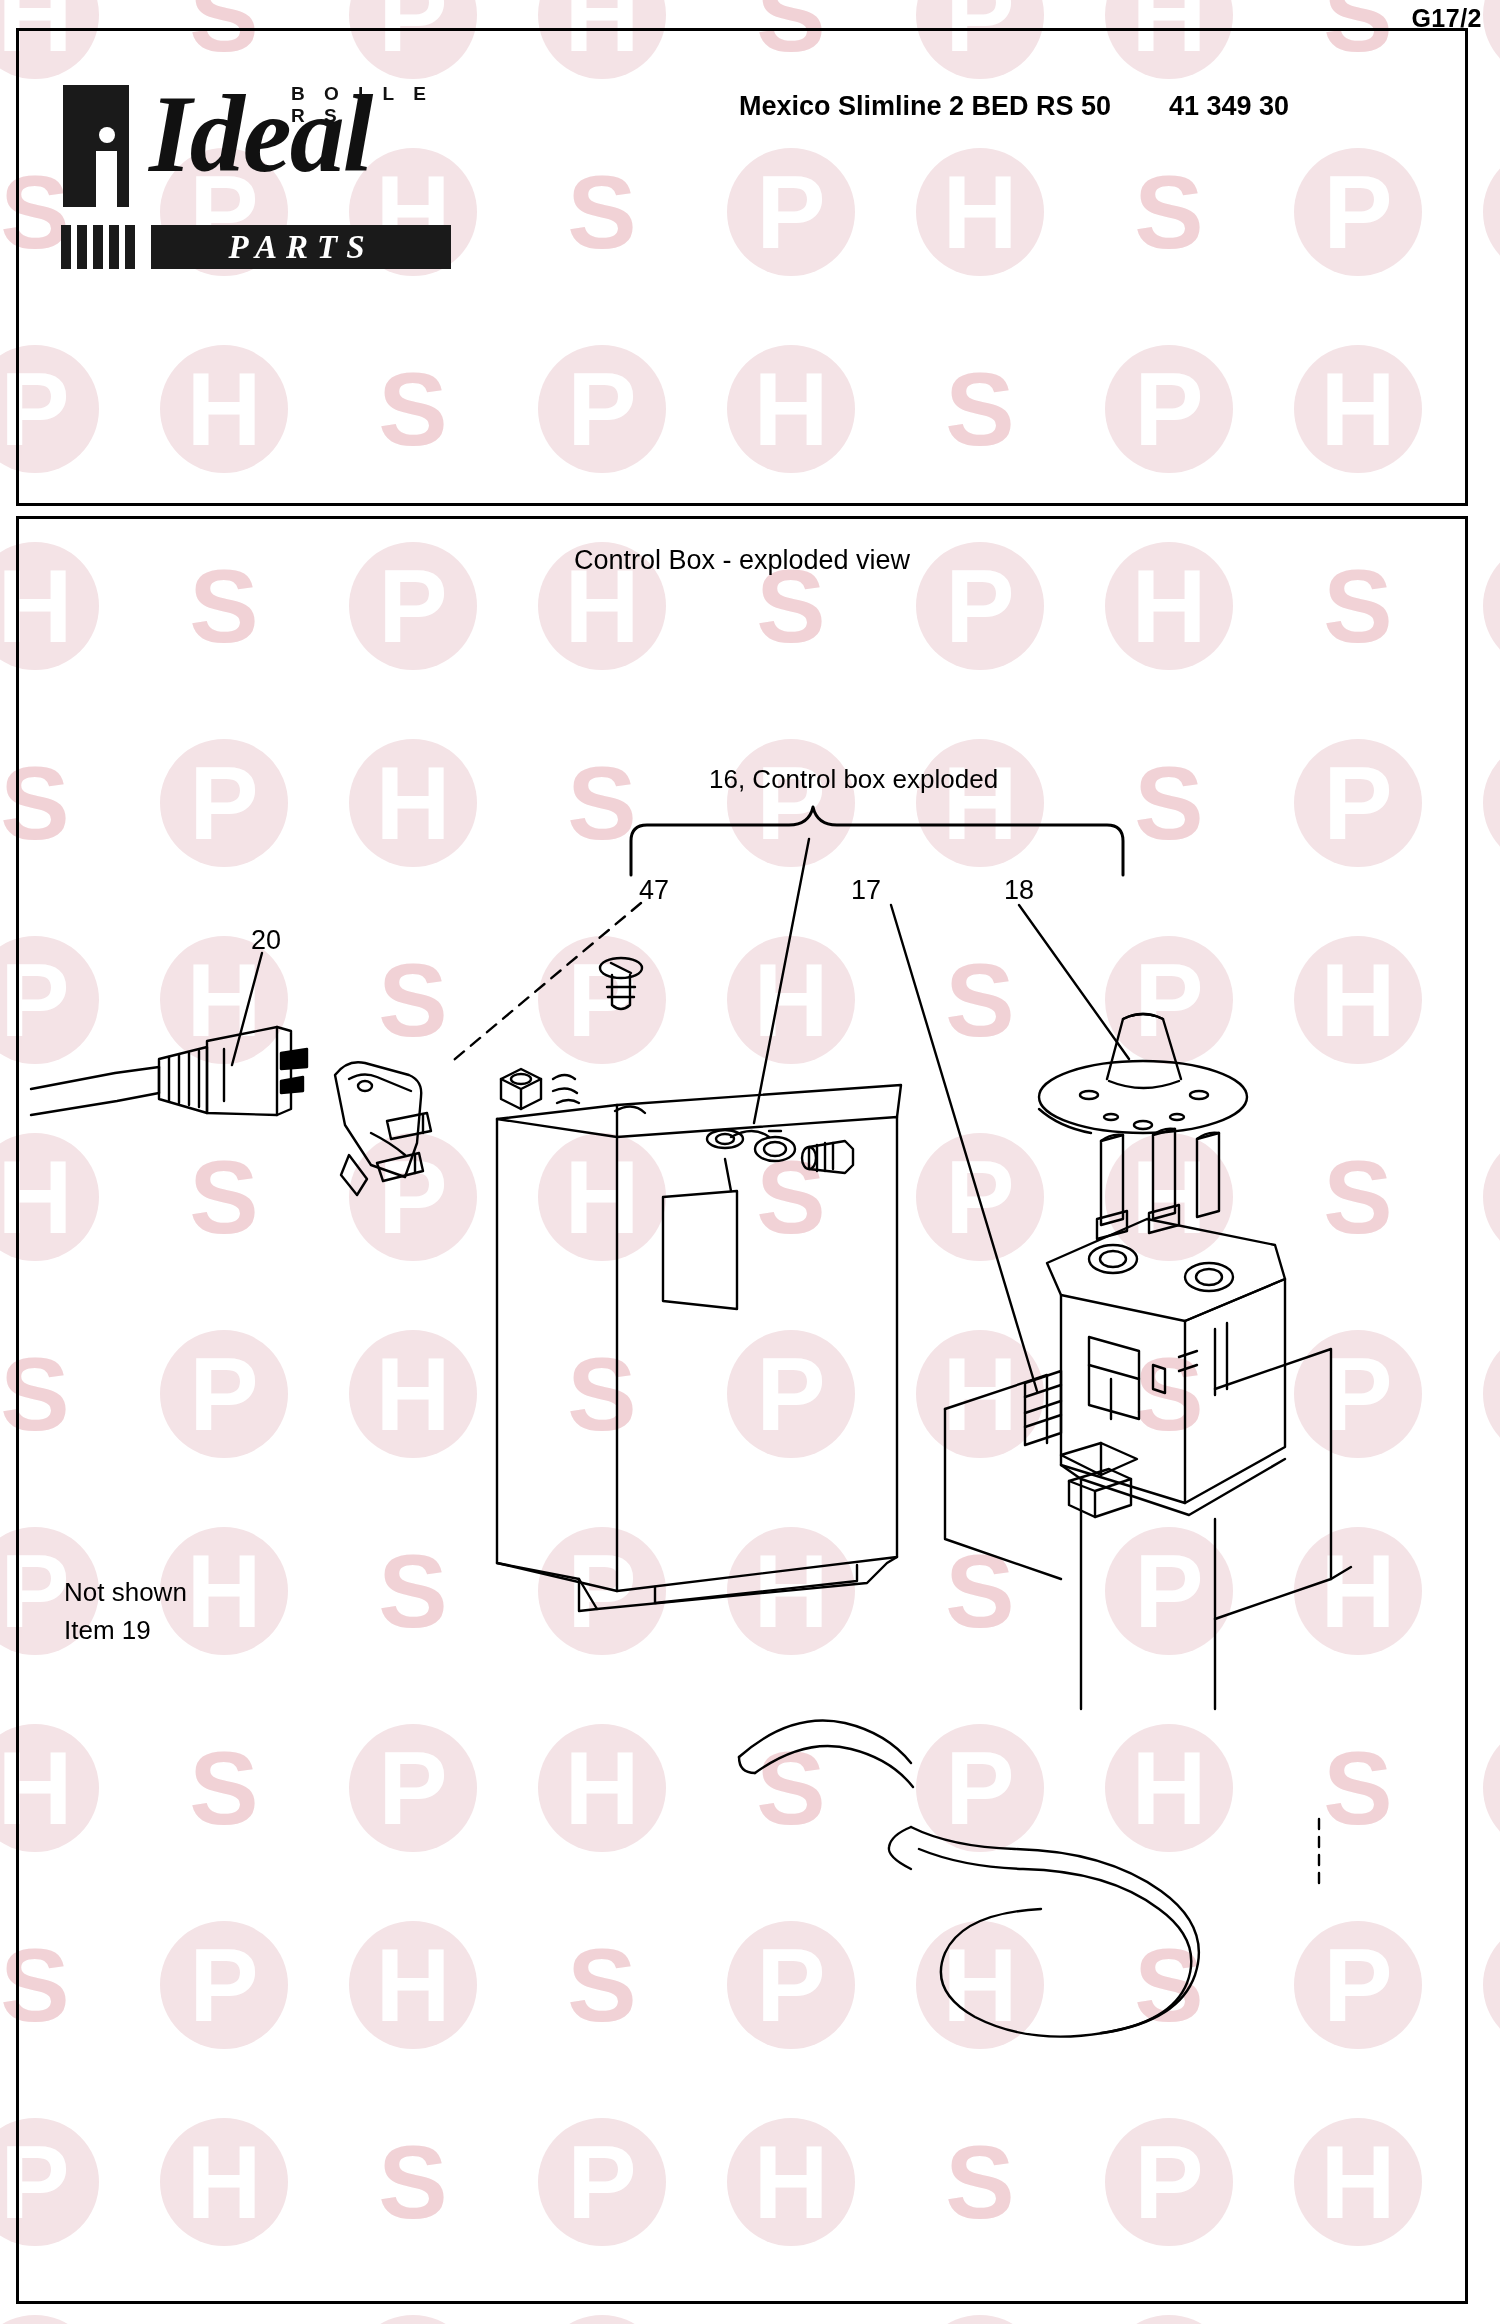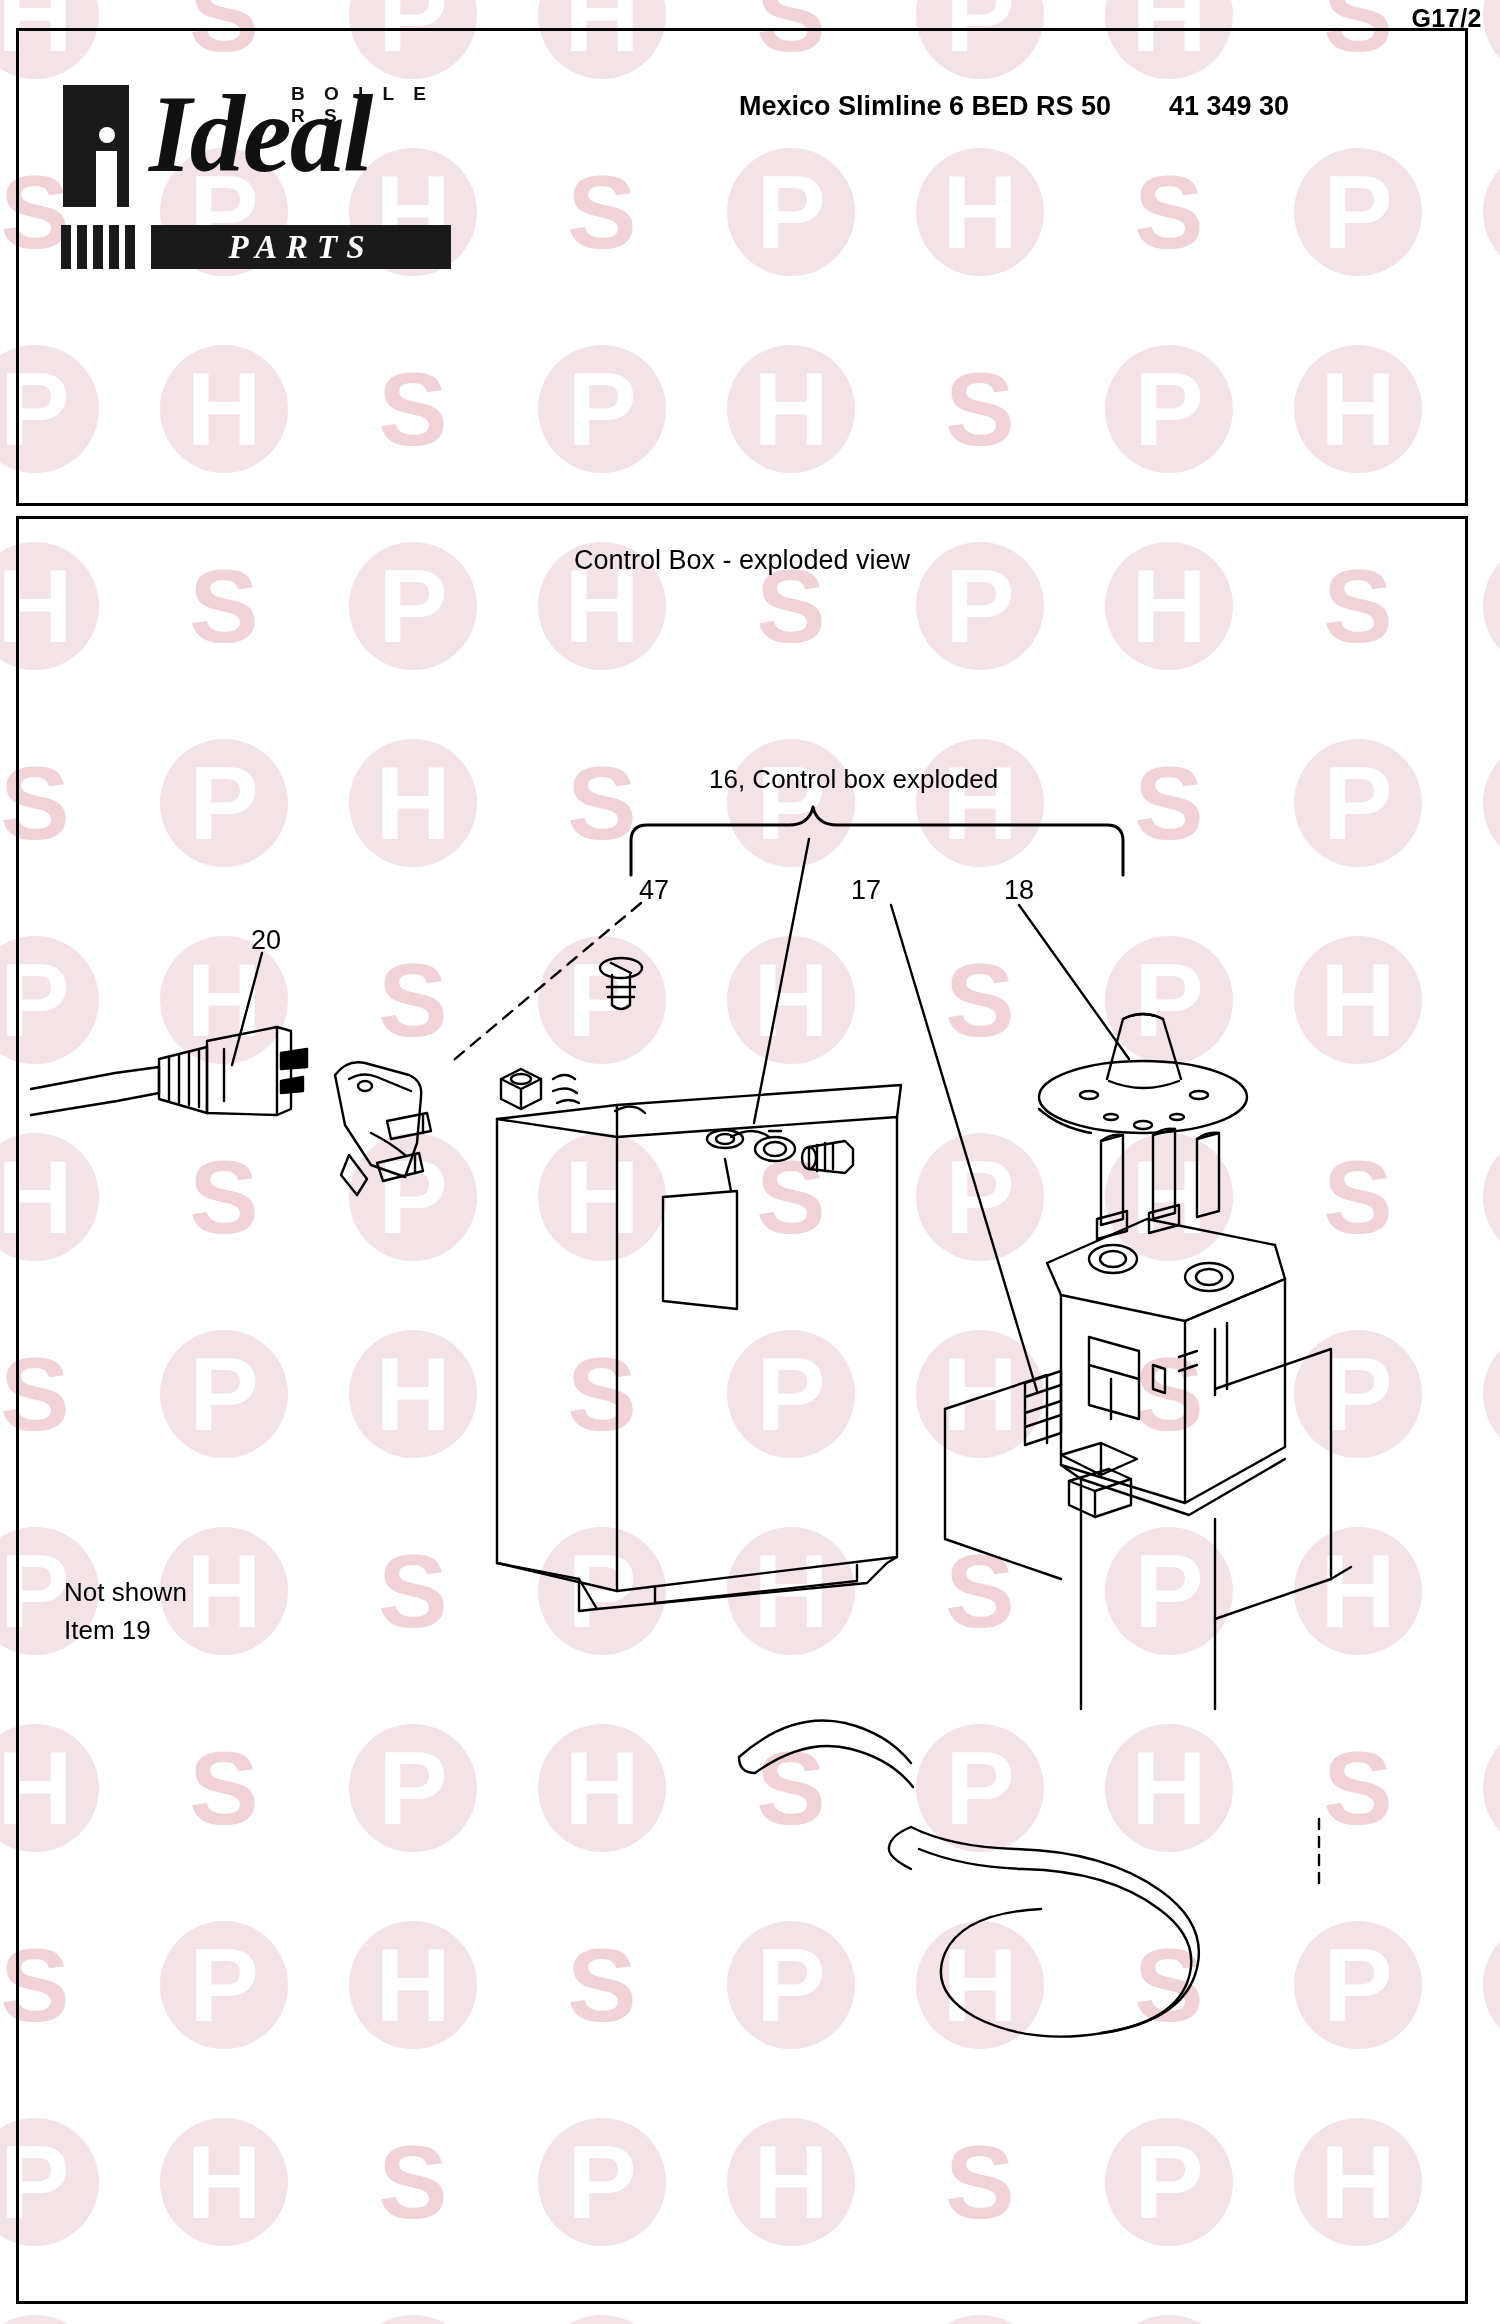--- a/index.html
+++ b/index.html
@@ -724,21 +724,21 @@
           <span style="left:48px"></span>
           <span style="left:64px"></span>
       </div>
       <div class="logo-parts-box">
         <div class="logo-parts-text">PARTS</div>
       </div>
     </div>
 
     <div class="model-lines">
       <div class="model-row">
-        <span class="name">Mexico Slimline 6 BED RS 50</span><span class="code">41 349 30</span>
+        <span class="name">Mexico Slimline 2 BED RS 50</span><span class="code">41 349 30</span>
       </div>
     </div>
   </div>
 
   <div class="diagram-box">
 
     <div class="diagram-title">Control Box - exploded view</div>
     <div class="callout-main">16, Control box exploded</div>
 
     <div class="num num-47">47</div>

